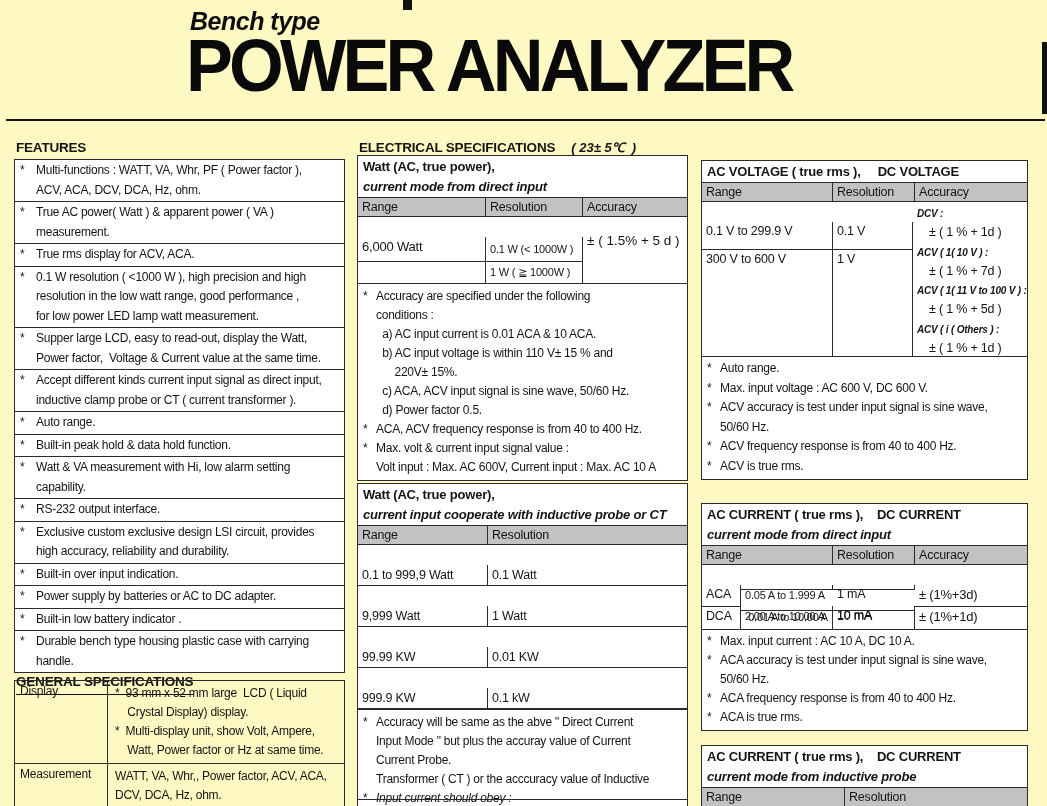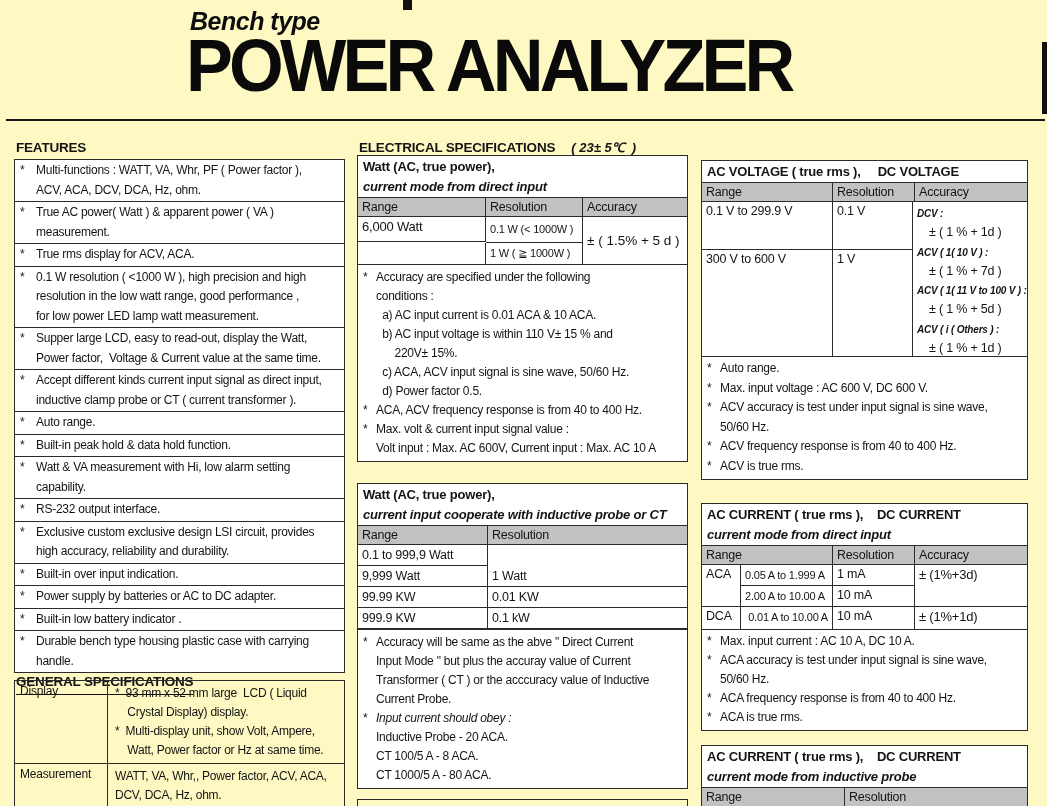--- a/index.html
+++ b/index.html
@@ -42,21 +42,21 @@
   .gtext{padding:3px 7px;font-size:12px;line-height:19px;letter-spacing:-0.25px;white-space:pre-wrap;}
 
   
   .btitle{padding:1px 5px 0 5px;border-bottom:1px solid var(--ln);}
   .bt1{font-size:13px;font-weight:bold;line-height:20px;letter-spacing:-0.2px;white-space:pre;}
   .bt2{font-size:13px;font-weight:bold;font-style:italic;line-height:20px;letter-spacing:-0.2px;white-space:pre;}
 
   
   .hcell{background:var(--gray);font-size:12.5px;letter-spacing:-0.2px;padding:2px 4px;border-bottom:1px solid var(--ln);box-sizing:border-box;}
   .br{border-right:1px solid var(--ln);}
-  .bb{border-bottom:1px solid var(--ln);}
+  .bb{border-bottom:1px solid var(--ln);margin-top:20px;}
   .cell{font-size:12.5px;letter-spacing:-0.2px;padding:2px 4px;box-sizing:border-box;}
   .small{font-size:11px;}
 
   
   .wd-grid{display:grid;grid-template-columns:128px 97px 1fr;border-bottom:1px solid var(--ln);}
   .wd-range{grid-column:1;font-size:13px;}
   .wd-acc{grid-column:3;grid-row:2 / span 2;font-size:13.5px;padding:16px 4px;}
 
   
   .notes{padding:3px 2px 3px 3px;}
@@ -291,20 +291,21 @@
         <div class="bt2">current input cooperate with inductive probe or CT</div>
       </div>
       <div class="wc-grid" style="border-bottom:none;">
         <div class="hcell br">Range</div>
         <div class="hcell">Resolution</div>
       </div>
       <div style="border-bottom:1px solid var(--ln);">
 
           <div class="wc-grid" style="border-bottom:none;">
             <div class="cell br bb" style="border-bottom-style:solid;">0.1 to 999,9 Watt</div>
+            <div class="cell bb">0.1 Watt</div>
           </div>
 
           <div class="wc-grid" style="border-bottom:none;">
             <div class="cell br bb" style="border-bottom-style:solid;">9,999 Watt</div>
             <div class="cell bb">1 Watt</div>
           </div>
 
           <div class="wc-grid" style="border-bottom:none;">
             <div class="cell br bb" style="border-bottom-style:solid;">99.99 KW</div>
             <div class="cell bb">0.01  KW</div>
@@ -322,26 +323,26 @@
             <span class="ntxt">Accuracy will be same as the abve " Direct Current</span>
           </div>
 
           <div class="nrow">
             <span class="nstar"></span>
             <span class="ntxt">Input Mode " but plus the accuray value of Current</span>
           </div>
 
           <div class="nrow">
             <span class="nstar"></span>
+            <span class="ntxt">Current Probe.</span>
+          </div>
+
+          <div class="nrow">
+            <span class="nstar"></span>
             <span class="ntxt">Transformer ( CT ) or the acccuracy value of Inductive</span>
-          </div>
-
-          <div class="nrow">
-            <span class="nstar"></span>
-            <span class="ntxt">Current Probe.</span>
           </div>
 
           <div class="nrow">
             <span class="nstar">*</span>
             <span class="ntxt it">Input current should obey :</span>
           </div>
 
           <div class="nrow">
             <span class="nstar"></span>
             <span class="ntxt">Inductive Probe - 20 ACA.</span>

